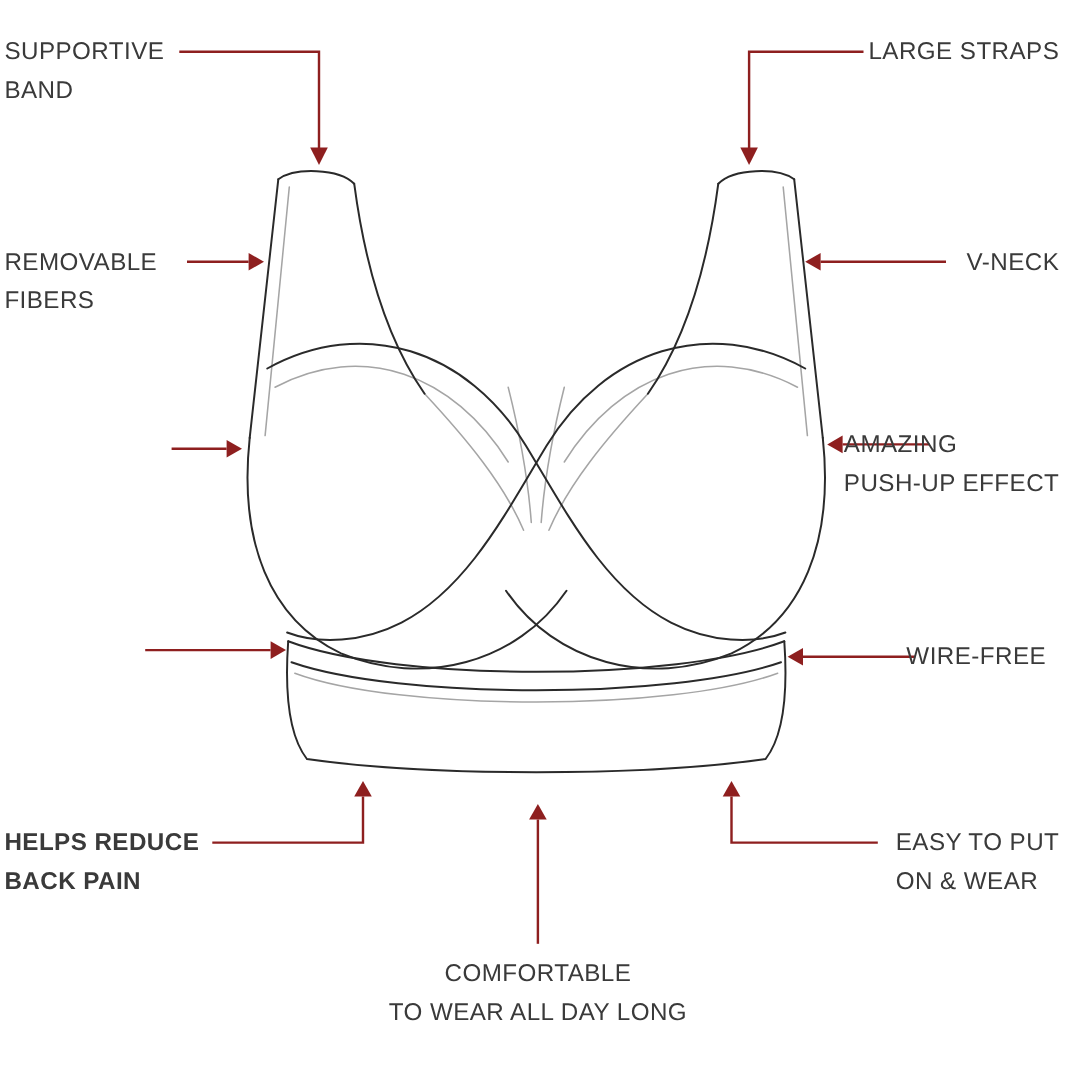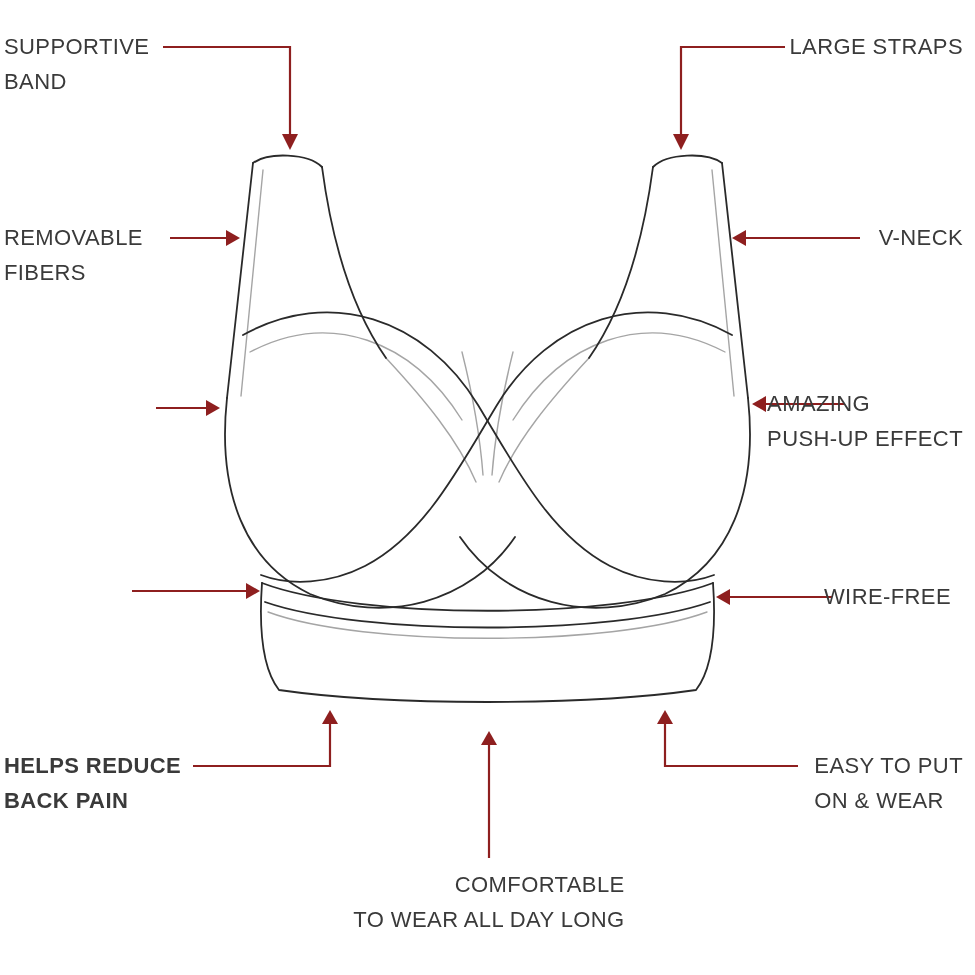--- a/index.html
+++ b/index.html
@@ -26,21 +26,21 @@
   }
   .label {
     position: absolute;
     color: var(--text);
     font-size: 22px;
     letter-spacing: 0.4px;
     line-height: 35px;
     white-space: pre-line;
   }
   .label.right  { text-align: left; }
-  .label.center { text-align: right; transform: translateX(-50%); }
+  .label.center { text-align: center; transform: translateX(-50%); }
   .arrow-line { stroke: var(--arrow); stroke-width: 2.2; fill: none; }
   .arrow-head { fill: var(--arrow); stroke: none; }
   .bra-outline { stroke: var(--outline); stroke-width: 1.8; fill: none; stroke-linecap: round; }
   .bra-detail  { stroke: var(--detail); stroke-width: 1.4; fill: none; stroke-linecap: round; }
 </style>
 </head>
 <body>
 
 <div class="canvas">
 

